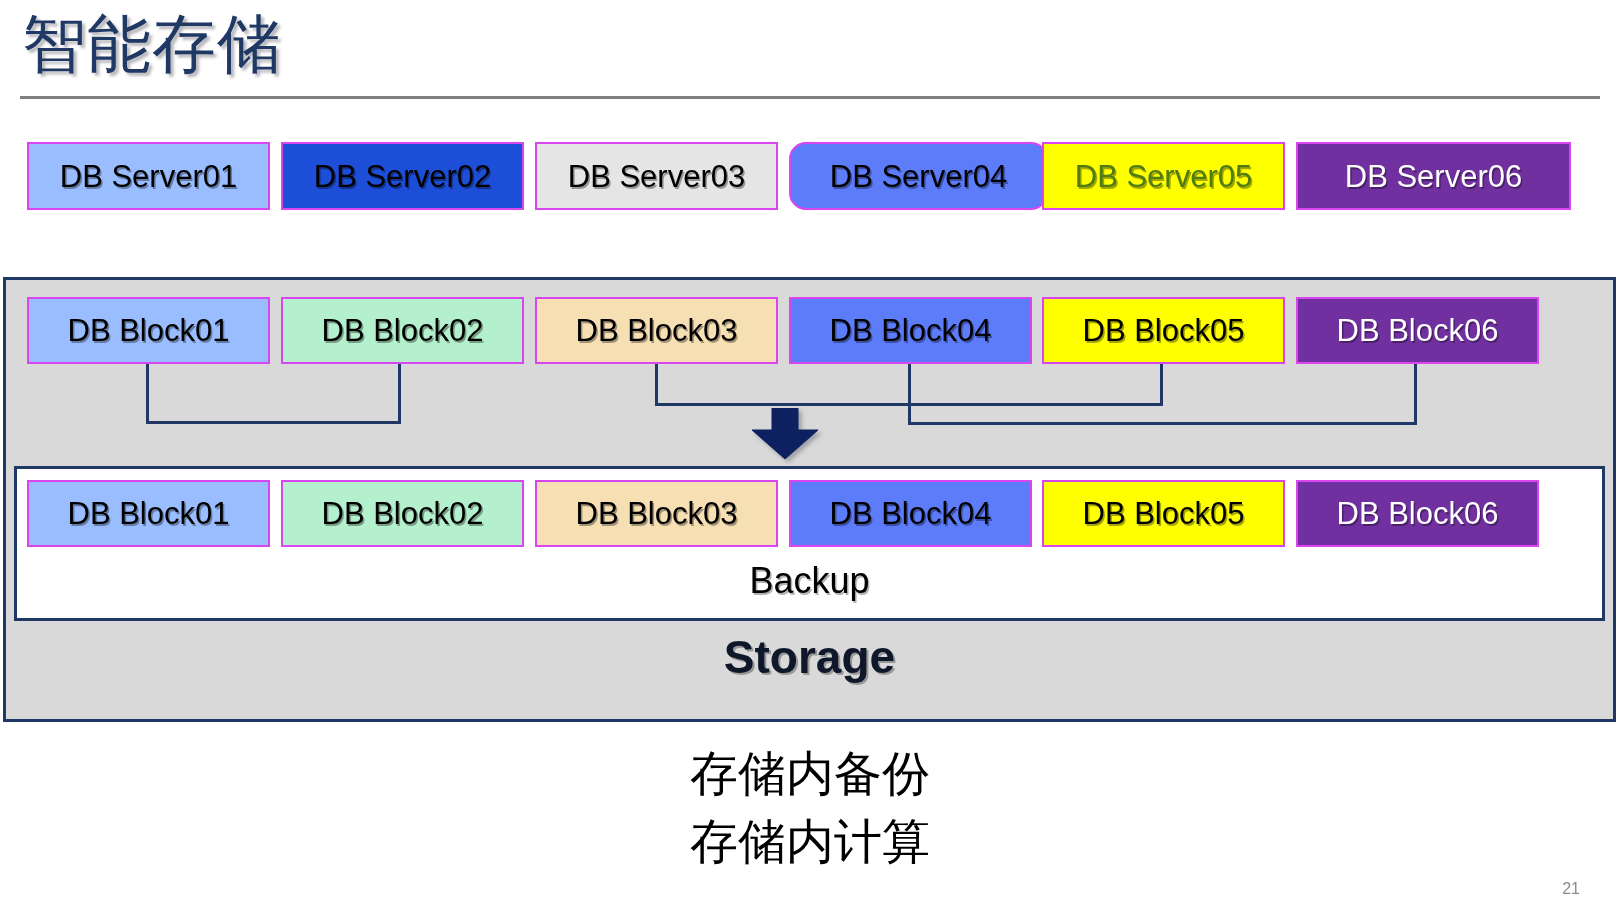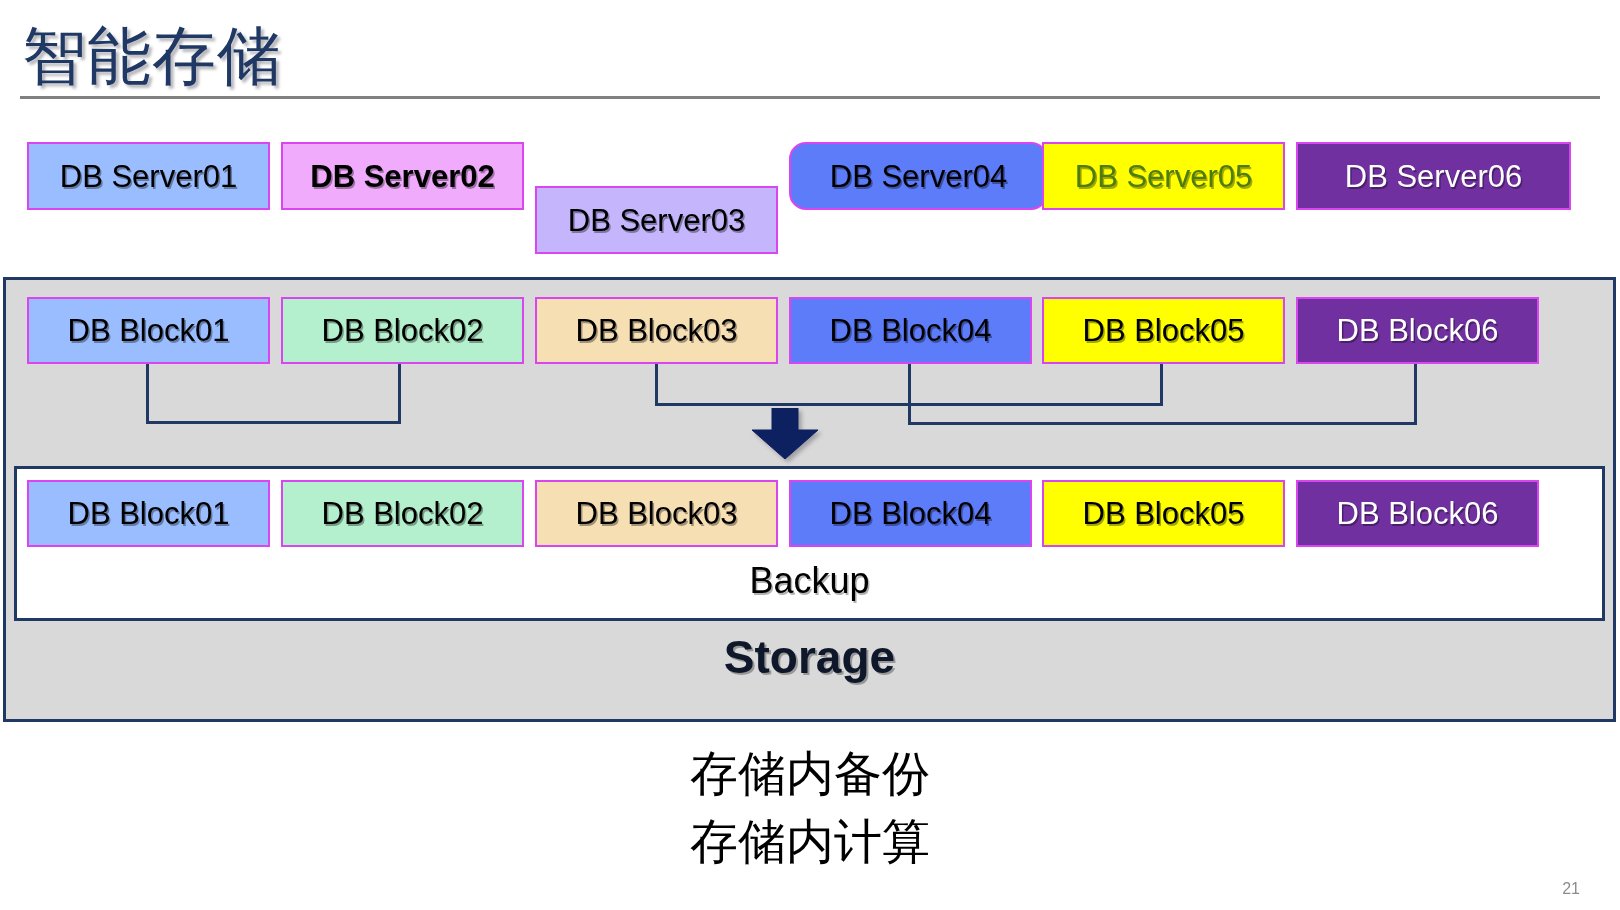--- a/index.html
+++ b/index.html
@@ -12,21 +12,21 @@
     height: 910px;
     position: relative;
     overflow: hidden;
     font-family: "Liberation Sans", sans-serif;
   }
 
   
   #slide-title {
     position: absolute;
     left: 22px;
-    top: 16px;
+    top: 4px;
     font-size: 64px;
     line-height: 1.25;
     font-weight: 400;
     color: #1f3864;
     letter-spacing: 1px;
     text-shadow: 3px 3px 3px rgba(120,120,130,0.55);
     white-space: nowrap;
   }
   #title-rule {
     position: absolute;
@@ -154,22 +154,22 @@
   }
 </style>
 </head>
 <body>
 
 <div id="slide-title">智能存储</div>
 <div id="title-rule"></div>
 
 <div id="server-row">
     <div class="cbox" style="left: 27px; width: 243px; background: rgb(153, 189, 255); color: rgb(0, 0, 0);">DB Server01</div>
-    <div class="cbox" style="left: 281px; width: 243px; background: #f0abfc; color: rgb(0, 0, 0); font-weight: bold;">DB Server02</div>
-    <div class="cbox" style="left: 535px; width: 243px; background: #c4b5fd; color: rgb(0, 0, 0); margin-top: 44px;">DB Server03</div>
+    <div class="cbox" style="left: 281px; width: 243px; background: #1d4ed8; color: rgb(0, 0, 0);">DB Server02</div>
+    <div class="cbox" style="left: 535px; width: 243px; background: #e5e5e5; color: rgb(0, 0, 0);">DB Server03</div>
     <div class="cbox" style="left: 789px; width: 259px; background: rgb(92, 124, 250); color: rgb(0, 0, 0); border-radius: 17px;">DB Server04</div>
     <div class="cbox" style="left: 1042px; width: 243px; background: rgb(255, 255, 0); color: #4d7c0f;">DB Server05</div>
     <div class="cbox light" style="left: 1296px; width: 275px; background: rgb(112, 48, 160); color: rgb(255, 255, 255);">DB Server06</div>
   </div>
 
 <div id="storage-container"></div>
 
 <div id="primary-block-row">
     <div class="cbox" style="left: 27px; width: 243px; background: rgb(153, 189, 255); color: rgb(0, 0, 0);">DB Block01</div>
     <div class="cbox" style="left: 281px; width: 243px; background: rgb(180, 240, 205); color: rgb(0, 0, 0);">DB Block02</div>

